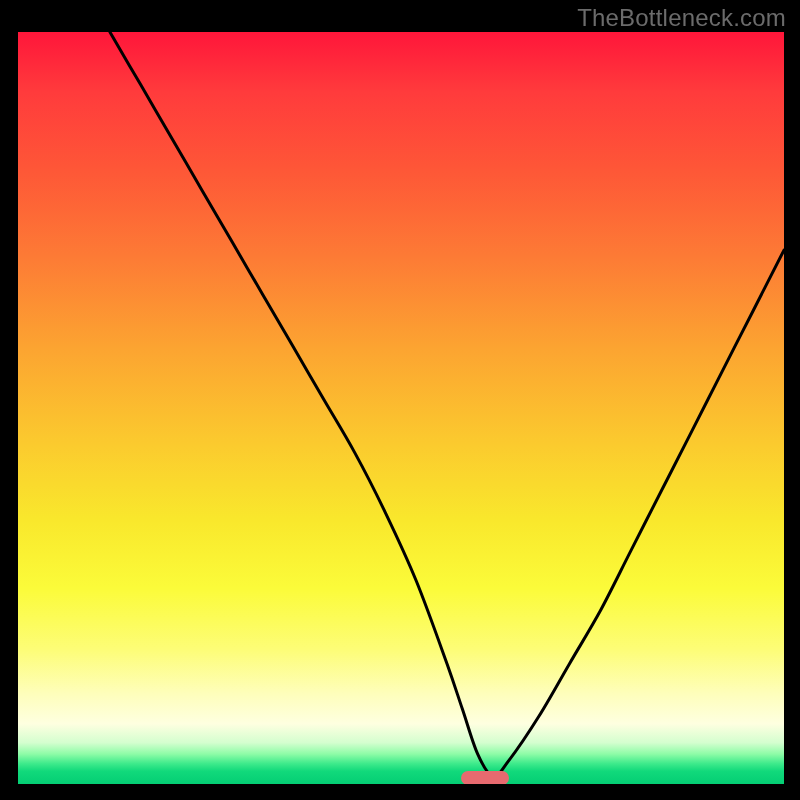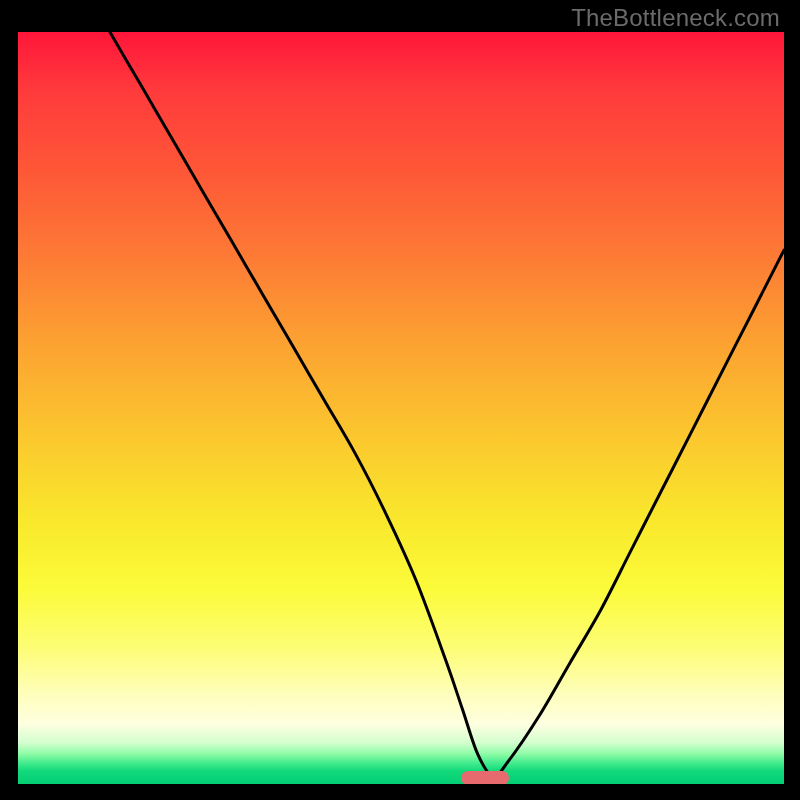--- a/index.html
+++ b/index.html
@@ -13,21 +13,21 @@
   }
   .frame {
     position: relative;
     width: 800px;
     height: 800px;
     background: #000;
   }
   .watermark {
     position: absolute;
     top: 4px;
-    right: 20px;
+    right: 14px;
     color: #6b6b6b;
     font-size: 24px;
     font-weight: 500;
     letter-spacing: 0.2px;
     z-index: 5;
     margin-left: 32px;
   }
   .plot {
     position: absolute;
     left: 18px;

